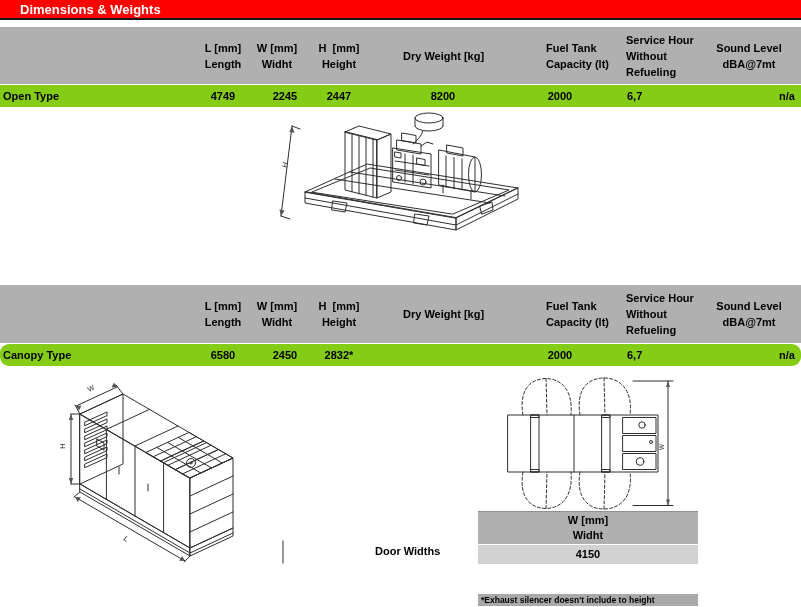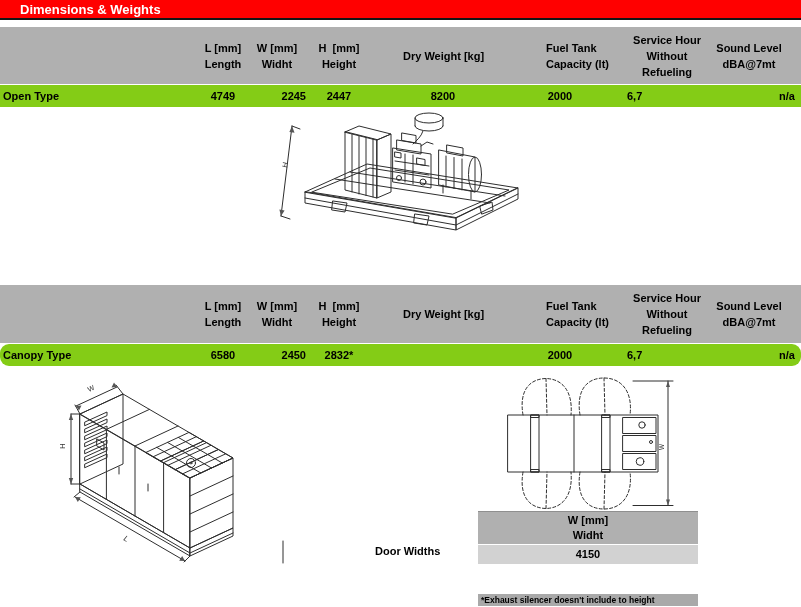--- a/index.html
+++ b/index.html
@@ -30,30 +30,30 @@
     position:absolute;top:0;height:100%;
     display:flex;flex-direction:column;justify-content:center;
     font-weight:bold;font-size:11px;line-height:16px;
     white-space:pre-wrap;
   }
   .c-l{left:188px;width:70px;text-align:center;}
   .c-w{left:246px;width:62px;text-align:center;}
   .c-h{left:303px;width:72px;text-align:center;}
   .c-dry{left:403px;width:96px;text-align:left;}
   .c-fuel{left:546px;width:92px;text-align:left;}
-  .c-svc{left:626px;width:82px;text-align:center;}
+  .c-svc{left:626px;width:82px;text-align:left;}
   .c-snd{left:710px;width:78px;text-align:center;}
 
   .rcell{
     position:absolute;top:0;height:22px;line-height:22px;
     font-weight:bold;font-size:11px;white-space:nowrap;
   }
   .r-label{left:3px;}
   .r-l{left:188px;width:70px;text-align:center;}
-  .r-w{left:244px;width:62px;text-align:right;}
+  .r-w{left:254px;width:62px;text-align:center;}
   .r-h{left:303px;width:72px;text-align:center;}
   .r-dry{left:394px;width:98px;text-align:center;}
   .r-fuel{left:532px;width:56px;text-align:center;}
   .r-svc{left:627px;width:60px;text-align:left;}
   .r-snd{left:auto;right:6px;width:70px;text-align:right;}
 
   
   .dw-label{left:375px;top:545px;font-weight:bold;font-size:11px;}
   .dw-table{left:478px;top:511px;width:220px;}
   .dw-head{

